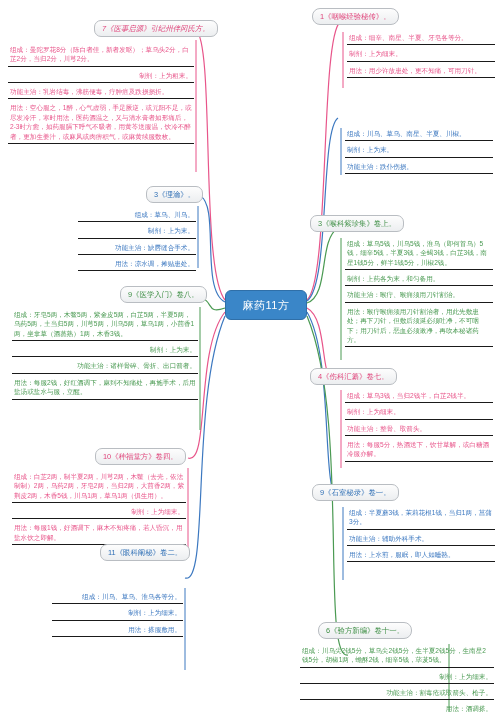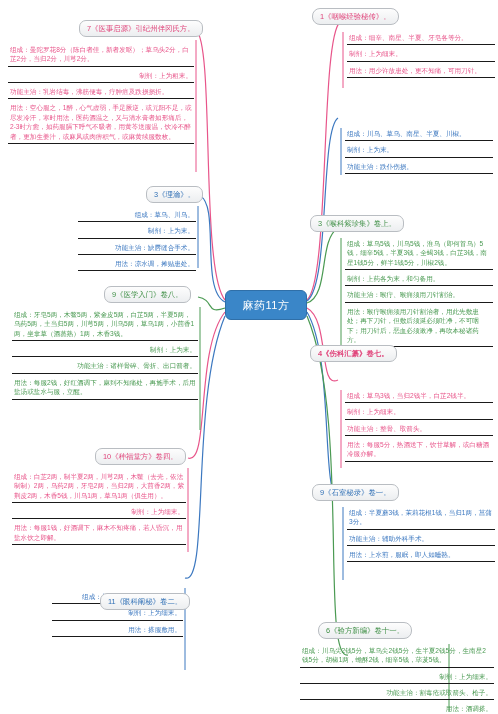--- a/index.html
+++ b/index.html
@@ -116,21 +116,21 @@
   <div class="topic green" style="left:310px;top:215px;">
     <span>3《喉科紫珍集》卷上。</span>
   </div>
   <div class="details green la" style="left:345px;top:238px;width:148px;">
     <div class="row">组成：草乌5钱，川乌5钱，淮乌（即何首乌）5钱，细辛5钱，半夏3钱，全蝎3钱，白芷3钱，南星1钱5分，鲜半1钱5分，川椒2钱。</div>
     <div class="row">制剂：上药各为末，和匀备用。</div>
     <div class="row">功能主治：喉疔、喉痈须用刀针割治。</div>
     <div class="row">用法：喉疔喉痈须用刀针割治者，用此先敷患处；再下刀针，但敷后须涎必须吐净，不可咽下；用刀针后，恶血必须漱净，再吹本秘诸药方。</div>
   </div>
 
-  <div class="topic pink" style="left:310px;top:345px;font-weight:bold;">
+  <div class="topic pink" style="left:310px;top:368px;">
     <span>4《伤科汇纂》卷七。</span>
   </div>
   <div class="details pink la" style="left:345px;top:390px;width:148px;">
     <div class="row">组成：草乌3钱，当归2钱半，白芷2钱半。</div>
     <div class="row">制剂：上为细末。</div>
     <div class="row">功能主治：整骨、取箭头。</div>
     <div class="row">用法：每服5分，热酒送下，饮甘草解，或白糖酒冷服亦解。</div>
   </div>
 
   <div class="topic blue" style="left:312px;top:484px;">
@@ -145,60 +145,60 @@
   <div class="topic green" style="left:318px;top:622px;border-radius:8px;">
     <span>6《验方新编》卷十一。</span>
   </div>
   <div class="details green ra" style="left:300px;top:645px;width:194px;">
     <div class="row la">组成：川乌尖2钱5分，草乌尖2钱5分，生半夏2钱5分，生南星2钱5分，胡椒1两，蟾酥2钱，细辛5钱，荜茇5钱。</div>
     <div class="row">制剂：上为细末。</div>
     <div class="row">功能主治：割毒疮或取箭头、枪子。</div>
     <div class="row">用法：酒调搽。</div>
   </div>
 
-  <div class="topic pink" style="left:79px;top:20px;">
+  <div class="topic pink" style="left:94px;top:20px;font-style:italic;">
     <span>7《医事启源》引纪州伴冈氏方。</span>
   </div>
   <div class="details pink ra" style="left:8px;top:44px;width:186px;">
     <div class="row la">组成：曼陀罗花8分（陈白者佳，新者发呕）；草乌头2分，白芷2分，当归2分，川芎2分。</div>
     <div class="row">制剂：上为粗末。</div>
     <div class="row la">功能主治：乳岩结毒，沸筋便毒，疔肿疽及跌损损折。</div>
     <div class="row la">用法：空心服之，1醉，心气虚弱，手足厥逆，或元阳不足，或尽发冷汗，寒时用法，医药酒温之，又与清水膏者如形痛后，2-3时方愈，如药服膈下呼气不吸者，用黄芩送服温，饮冷不醉者，更加生姜汁，或麻风或肉痹积气，或麻黄续服数枚。</div>
   </div>
 
   <div class="topic blue" style="left:146px;top:186px;">
     <span>3《理瀹》。</span>
   </div>
   <div class="details blue ra" style="left:78px;top:209px;width:118px;">
     <div class="row">组成：草乌、川乌。</div>
     <div class="row">制剂：上为末。</div>
     <div class="row">功能主治：缺唇缝合手术。</div>
     <div class="row">用法：凉水调，摊贴患处。</div>
   </div>
 
-  <div class="topic green" style="left:104px;top:286px;">
+  <div class="topic green" style="left:120px;top:286px;">
     <span>9《医学入门》卷八。</span>
   </div>
   <div class="details green ra" style="left:12px;top:309px;width:186px;">
     <div class="row la">组成：牙皂5两，木鳖5两，紫金皮5两，白芷5两，半夏5两，乌药5两，土当归5两，川芎5两，川乌5两，草乌1两，小茴香1两，坐拿草（酒蒸熟）1两，木香3钱。</div>
     <div class="row">制剂：上为末。</div>
     <div class="row">功能主治：诸样骨碎、骨折、出口箭者。</div>
     <div class="row la">用法：每服2钱，好红酒调下，麻到不知痛处，再施手术，后用盐汤或盐水与服，立醒。</div>
   </div>
 
   <div class="topic pink" style="left:95px;top:448px;">
     <span>10《种福堂方》卷四。</span>
   </div>
   <div class="details pink ra" style="left:12px;top:471px;width:174px;">
     <div class="row la">组成：白芷2两，制半夏2两，川芎2两，木鳖（去壳，依法制制）2两，乌药2两，牙皂2两，当归2两，大茴香2两，紫荆皮2两，木香5钱，川乌1两，草乌1两（俱生用）。</div>
     <div class="row">制剂：上为细末。</div>
     <div class="row la">用法：每服1钱，好酒调下，麻木不知疼痛，若人昏沉，用盐水饮之即解。</div>
   </div>
 
-  <div class="topic blue" style="left:100px;top:593px;">
+  <div class="topic blue" style="left:100px;top:544px;">
     <span>11《眼科阐秘》卷二。</span>
   </div>
   <div class="details blue ra" style="left:52px;top:591px;width:131px;">
     <div class="row">组成：川乌、草乌、淮乌各等分。</div>
     <div class="row">制剂：上为细末。</div>
     <div class="row">用法：搽服敷用。</div>
   </div>
 
 </div>
 

